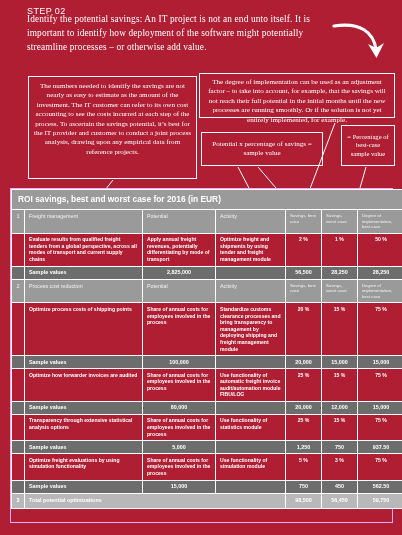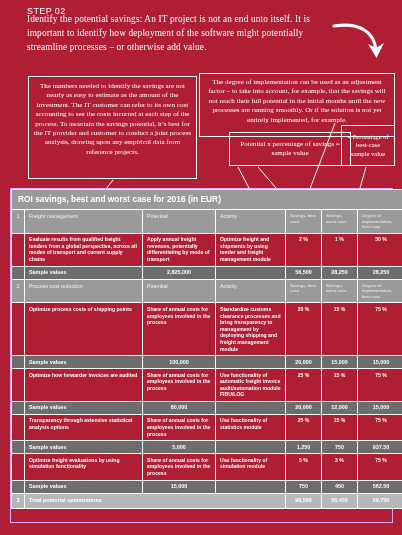--- a/index.html
+++ b/index.html
@@ -30,23 +30,23 @@
   .callout{
     position:absolute;
     border:1px solid #ffffff;
     box-sizing:border-box;
     text-align:center;
     font-size:7.1px;
     line-height:9.4px;
     padding:5px 4px;
   }
   #callout-left{left:28px;top:76px;width:169px;height:103px;}
-  #callout-right-top{left:199px;top:73px;width:196px;height:64px;padding:4px 7px;}
+  #callout-right-top{left:199px;top:73px;width:196px;height:45px;padding:4px 7px;}
   #callout-potential{left:201px;top:132px;width:122px;height:34px;
-      display:flex;align-items:center;justify-content:center;margin-left:28px;}
+      display:flex;align-items:center;justify-content:center;}
   #callout-percentage{left:341px;top:125px;width:54px;height:41px;
       display:flex;align-items:center;justify-content:center;font-size:6.6px;line-height:8.6px;}
 
   
   .lines{position:absolute;left:0;top:0;width:402px;height:535px;pointer-events:none;}
 
   
   .table-frame{
     position:absolute;left:10px;top:188px;width:383px;height:335px;
     border:1px solid #f0abfc;box-sizing:border-box;

